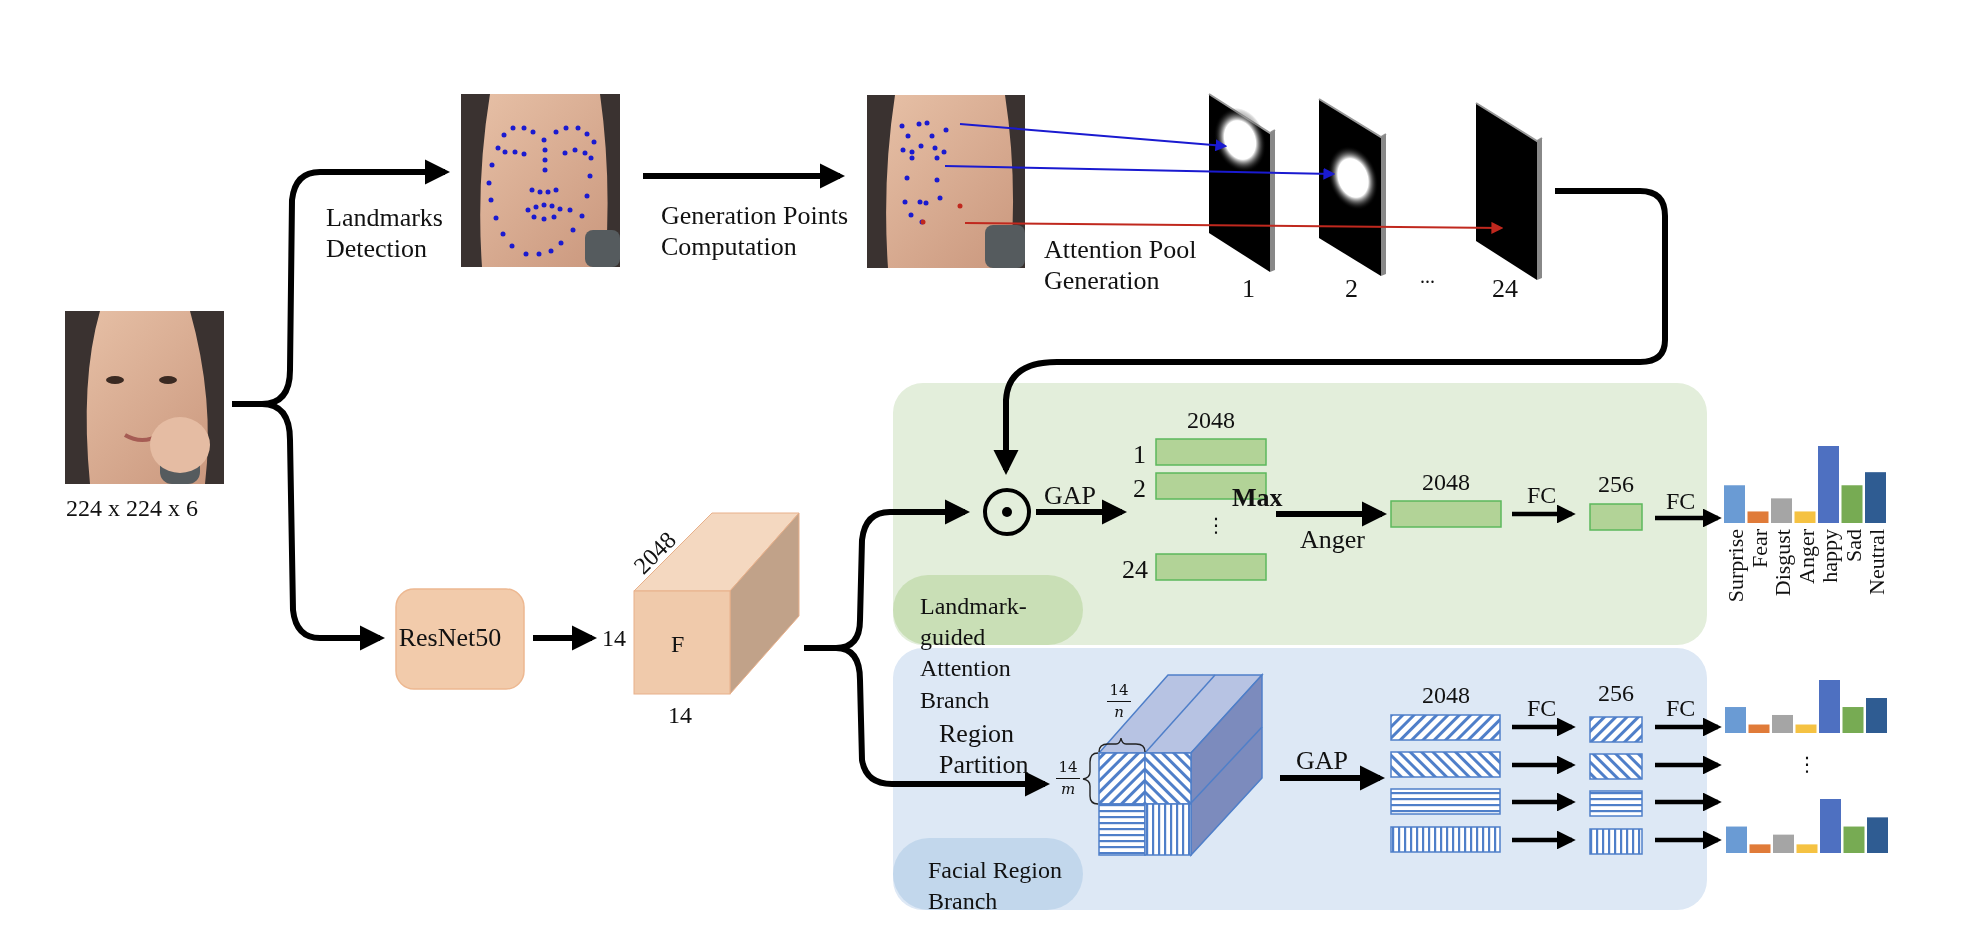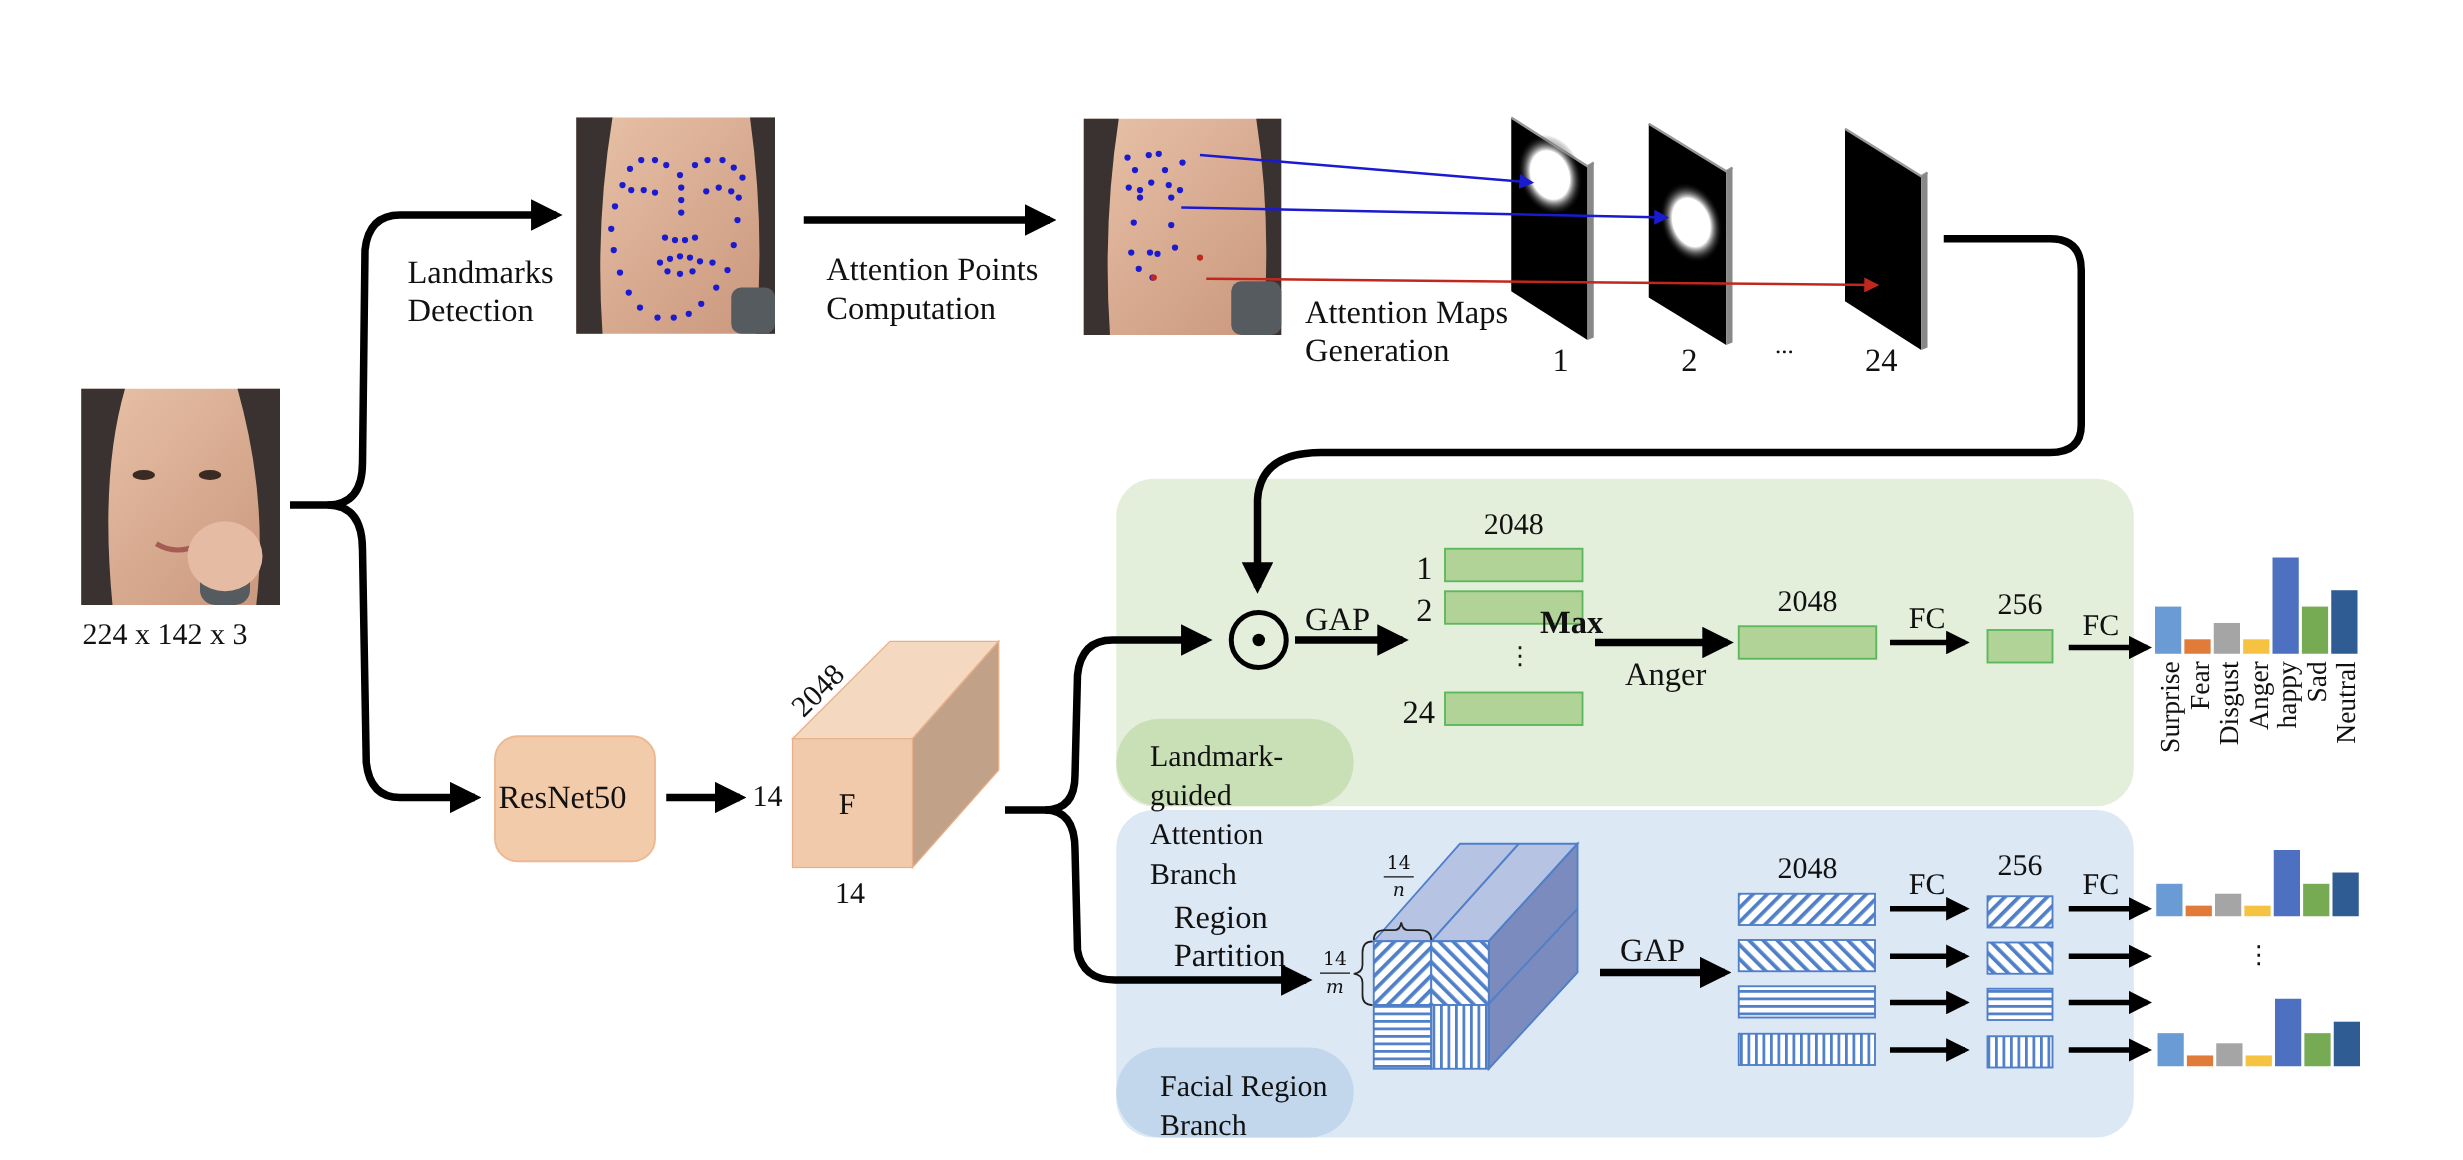--- a/index.html
+++ b/index.html
@@ -271,26 +271,26 @@
       <rect x="1726" y="826.54" width="21" height="26.46" fill="#6a9bd4"></rect>
       <rect x="1749.5" y="844.36" width="21" height="8.64" fill="#e07b39"></rect>
       <rect x="1773" y="834.64" width="21" height="18.360000000000003" fill="#a5a5a5"></rect>
       <rect x="1796.5" y="844.36" width="21" height="8.64" fill="#f5c242"></rect>
       <rect x="1820" y="799" width="21" height="54" fill="#4e70c1"></rect>
       <rect x="1843.5" y="826.54" width="21" height="26.46" fill="#77ab53"></rect>
       <rect x="1867" y="817.36" width="21" height="35.64" fill="#2f5c92"></rect>
     </g>
 </svg>
 
-<div class="lbl fs24" style="left:66px; top:494px;">224 x 142 x 3</div>
+<div class="lbl fs24" style="left:66px; top:494px;">224 x 224 x 6</div>
 <div class="lbl fs22" style="left:326px; top:202px;">Landmarks
 Detection</div>
-<div class="lbl fs22" style="left:661px; top:200px;">Attention Points
+<div class="lbl fs22" style="left:661px; top:200px;">Generation Points
 Computation</div>
-<div class="lbl fs22" style="left:1044px; top:234px;">Attention Maps
+<div class="lbl fs22" style="left:1044px; top:234px;">Attention Pool
 Generation</div>
 <div class="lbl fs22" style="left:1242px; top:273px;">1</div>
 <div class="lbl fs22" style="left:1345px; top:273px;">2</div>
 <div class="lbl fs20" style="left:1420px; top:264px;">...</div>
 <div class="lbl fs22" style="left:1492px; top:273px;">24</div>
 
 <div class="lbl fs26 center" style="left:396px; top:622px; width:108px;">ResNet50</div>
 <div class="lbl fs24" style="left:602px; top:624px;">14</div>
 <div class="lbl fs24" style="left:668px; top:701px;">14</div>
 <div class="lbl fs24" style="left:628px; top:560px; transform: rotate(-45deg); transform-origin: left top;">2048</div>

